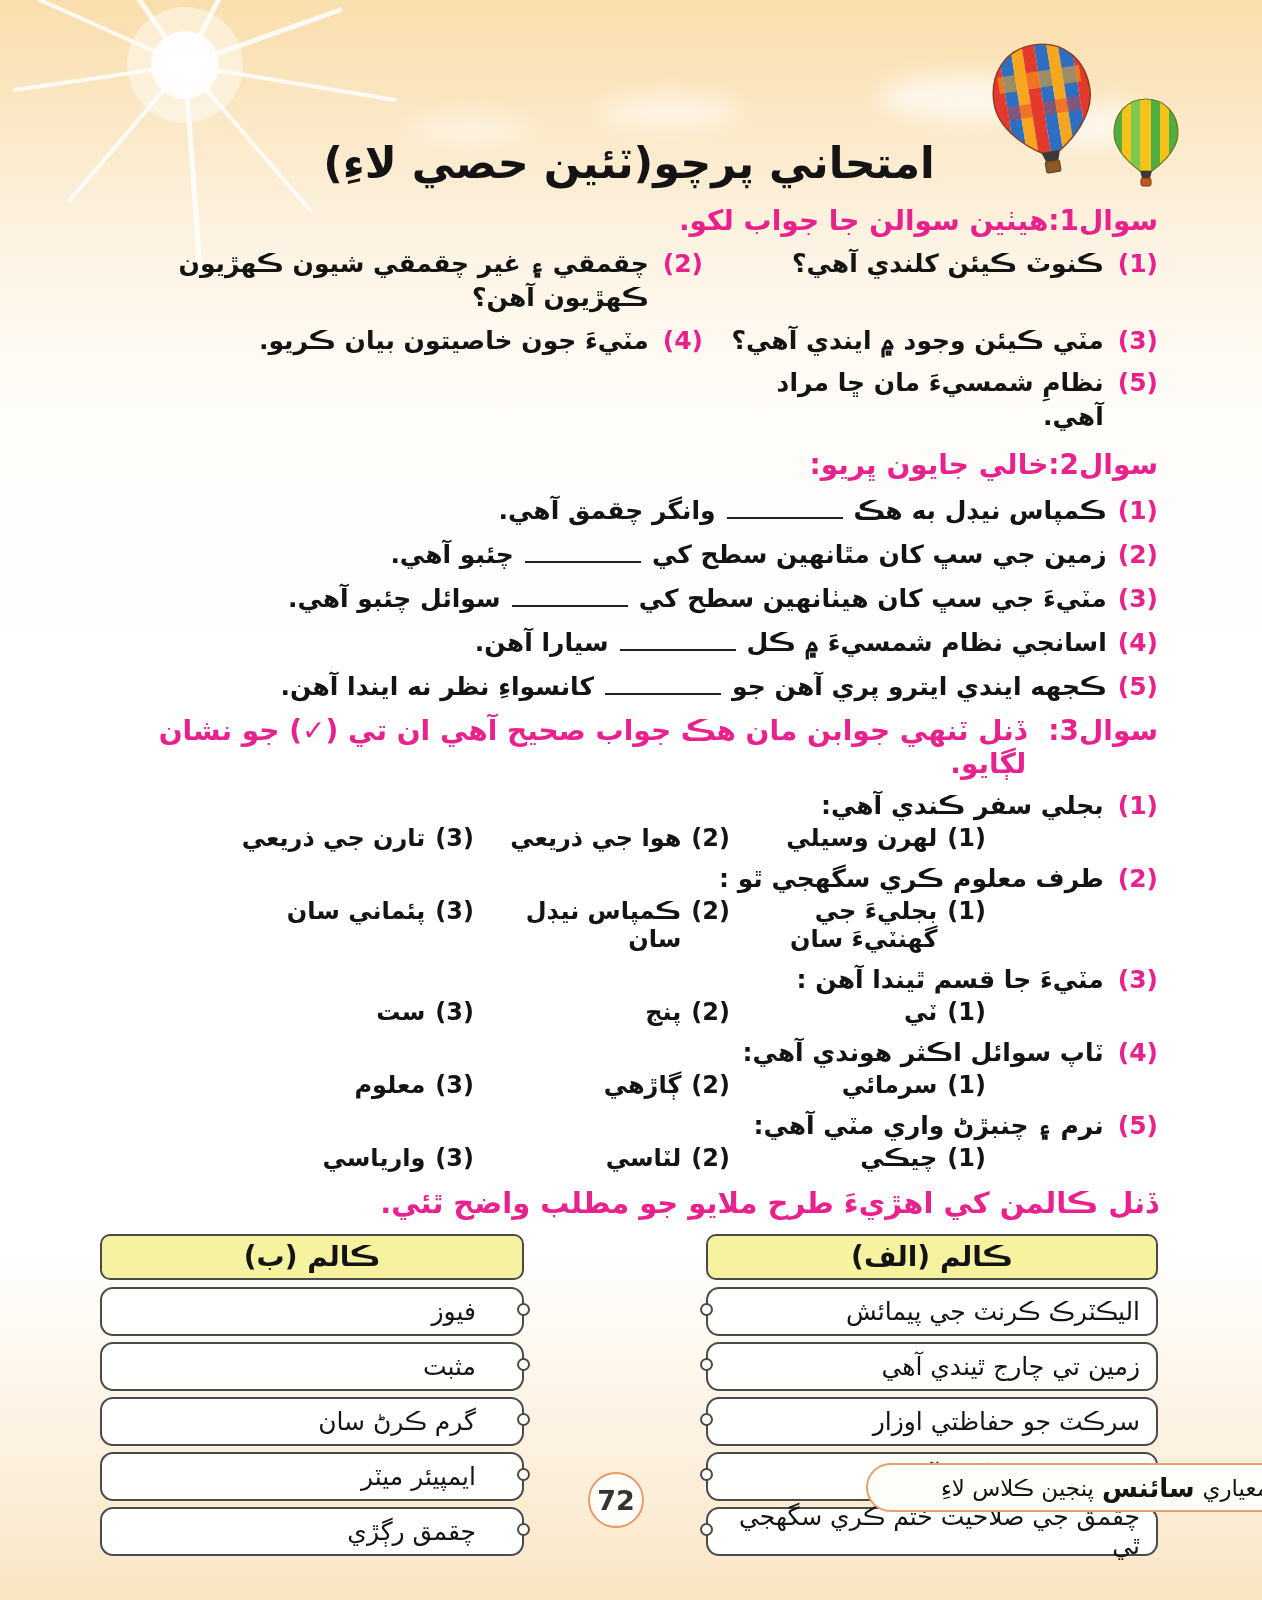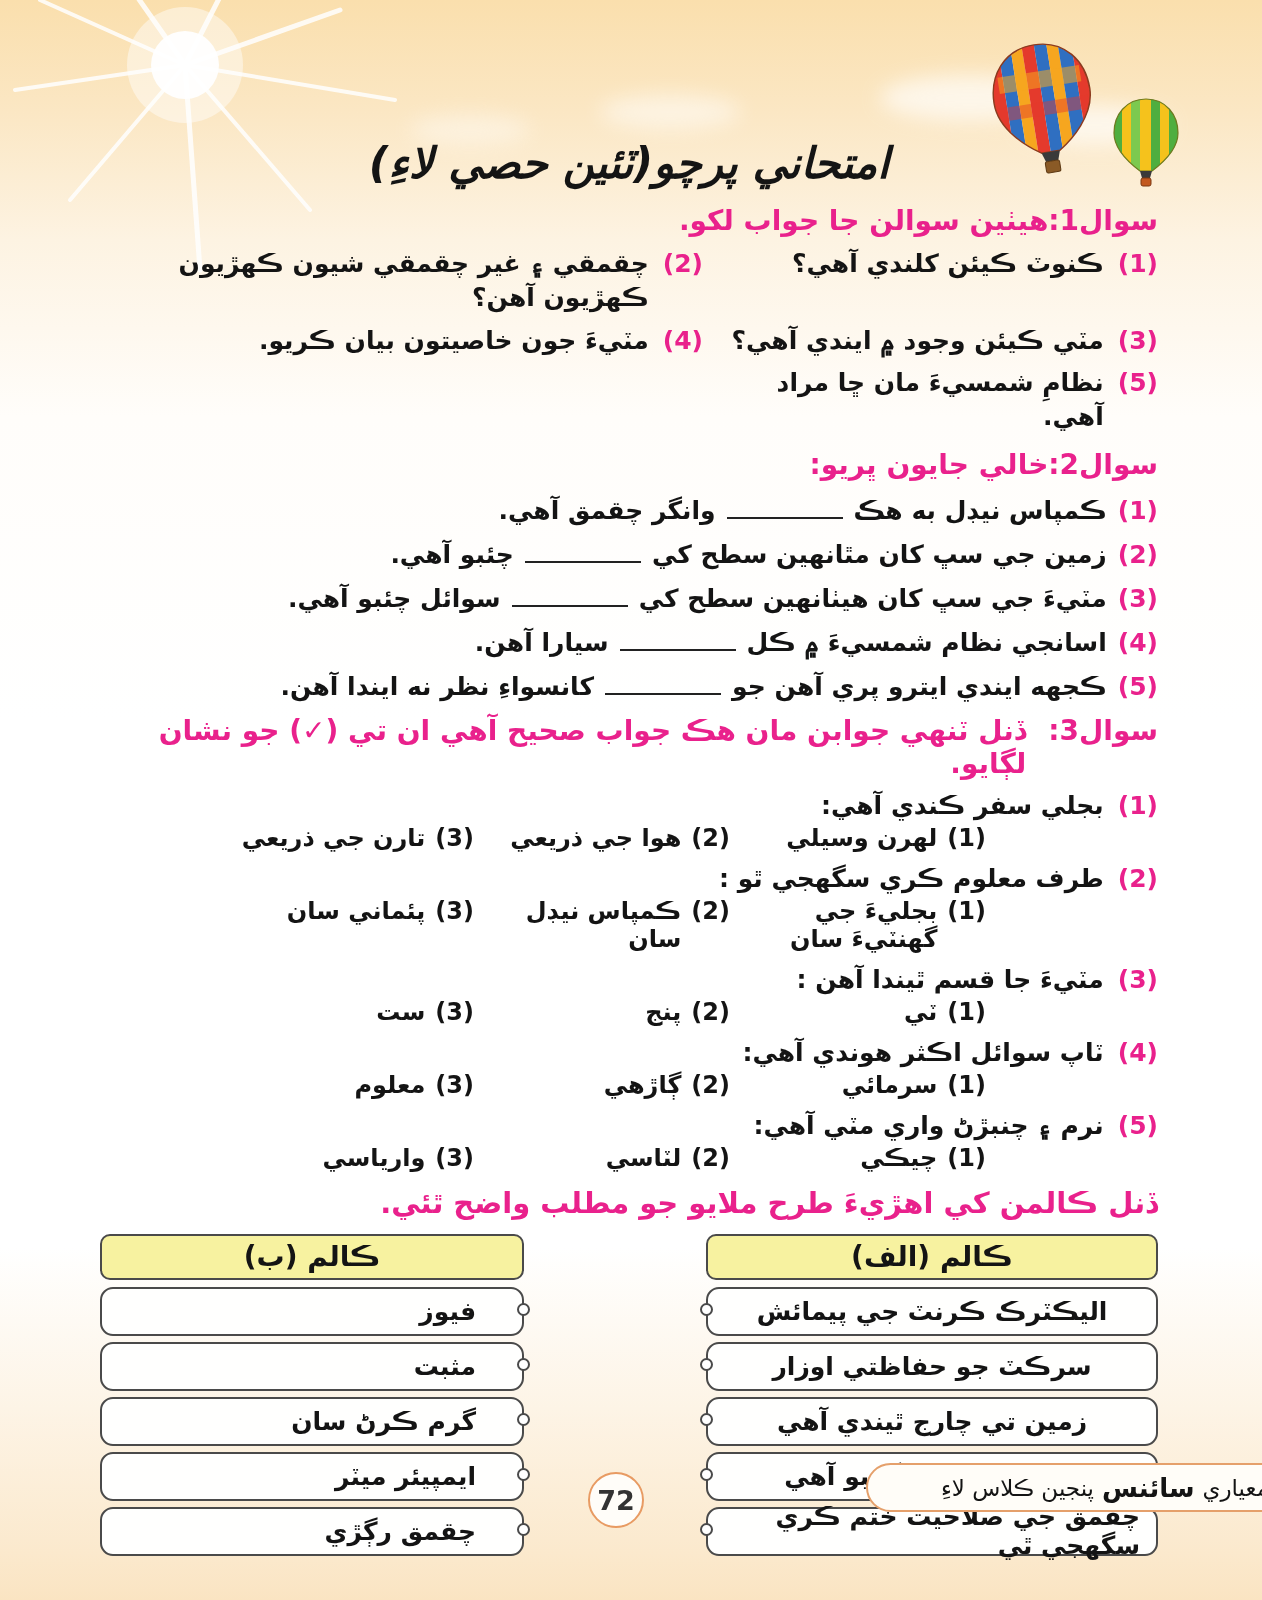--- a/index.html
+++ b/index.html
@@ -10,21 +10,21 @@
     direction: rtl;
     background: linear-gradient(180deg,#fadfad 0%, #fbe7c4 7%, #fdf3e2 15%,
       #fffdfa 26%, #ffffff 45%, #ffffff 78%, #fdf4e6 88%, #fbe9cd 97%, #fae4c2 100%);
     color:#141414;
   }
   
   .deco { position:absolute; pointer-events:none; }
   .cloud { position:absolute; background:#fff; border-radius:50%; filter:blur(10px); opacity:.65; }
   
   #content { position:absolute; top:138px; right:104px; left:100px; }
-  .title { text-align:center; font-size:43px; font-weight:700; letter-spacing:-1px; margin-bottom:16px;font-style:italic; }
+  .title { text-align:center; font-size:43px; font-weight:700; letter-spacing:-1px; margin-bottom:16px; }
   .qhead { display:flex; align-items:baseline; font-size:28px; font-weight:700; color:#e9218c; margin:6px 0 10px; }
   .qhead .gap-lg { margin-left:34px; }
   .qhead .gap-sm { margin-left:24px; }
   .pnum { color:#e9218c; font-weight:700; direction:ltr; unicode-bidi:isolate; }
   .onum { font-weight:700; direction:ltr; unicode-bidi:isolate; }
   .row { display:flex; justify-content:space-between; align-items:baseline; margin:9px 0; }
   .item { display:flex; gap:14px; align-items:baseline; font-size:25px; font-weight:700; line-height:1.35; }
   .w-r { flex:0 0 41%; }
   .w-l { flex:0 0 57%; }
   .q2-item { display:flex; gap:11px; align-items:baseline; font-size:25px; font-weight:700; margin:13px 0; }
@@ -38,23 +38,23 @@
   .col-a { width:452px; }
   .col-b { width:424px; }
   .col-header {
     height:46px; background:#f7f2a0; border:2px solid #4a4a4a; border-radius:10px;
     display:flex; align-items:center; justify-content:center;
     font-size:28px; font-weight:700; margin-bottom:7px;
   }
   .match-box {
     position:relative; height:49px; border:2px solid #4a4a4a; border-radius:13px;
     background:#fffffe; margin-bottom:6px; display:flex; align-items:center;
-    font-size:25px; font-weight:700;
-  }
-  .col-a .match-box { justify-content:center; padding:12px 16px; }
+    font-size:25px; font-weight:400;
+  }
+  .col-a .match-box { padding:12px 16px; }
   .col-b .match-box { justify-content:flex-start; padding-right:46px; }
   .dot {
     position:absolute; top:50%; width:13px; height:13px; margin-top:-8px;
     background:#fff; border:2px solid #4a4a4a; border-radius:50%;
   }
   .dot-l { left:-8px; }
   .dot-r { right:-8px; }
   
   .page-circle {
     position:absolute; left:588px; top:1472px; width:56px; height:56px;
@@ -311,25 +311,25 @@
     <div class="match-head">ڏنل ڪالمن کي اهڙيءَ طرح ملايو جو مطلب واضح ٿئي.</div>
     <div class="match-cols">
       <div class="col-a">
         <div class="col-header">ڪالم (الف)</div>
         <div class="match-box">
             <span class="dot dot-l"></span>
             <span>اليڪٽرڪ ڪرنٽ جي پيمائش</span>
           </div>
         <div class="match-box">
             <span class="dot dot-l"></span>
+            <span>زمين تي چارج ٿيندي آهي</span>
+          </div>
+        <div class="match-box">
+            <span class="dot dot-l"></span>
             <span>سرڪٽ جو حفاظتي اوزار</span>
-          </div>
-        <div class="match-box">
-            <span class="dot dot-l"></span>
-            <span>زمين تي چارج ٿيندي آهي</span>
           </div>
         <div class="match-box">
             <span class="dot dot-l"></span>
             <span>چقمق ٺاهي سگهبو آهي</span>
           </div>
         <div class="match-box">
             <span class="dot dot-l"></span>
             <span>چقمق جي صلاحيت ختم ڪري سگهجي ٿي</span>
           </div>
       </div>

